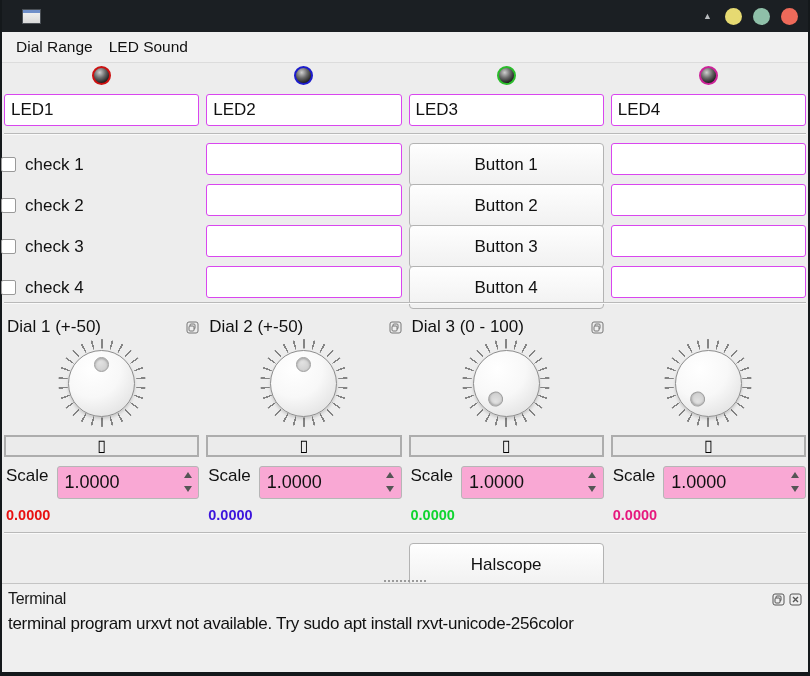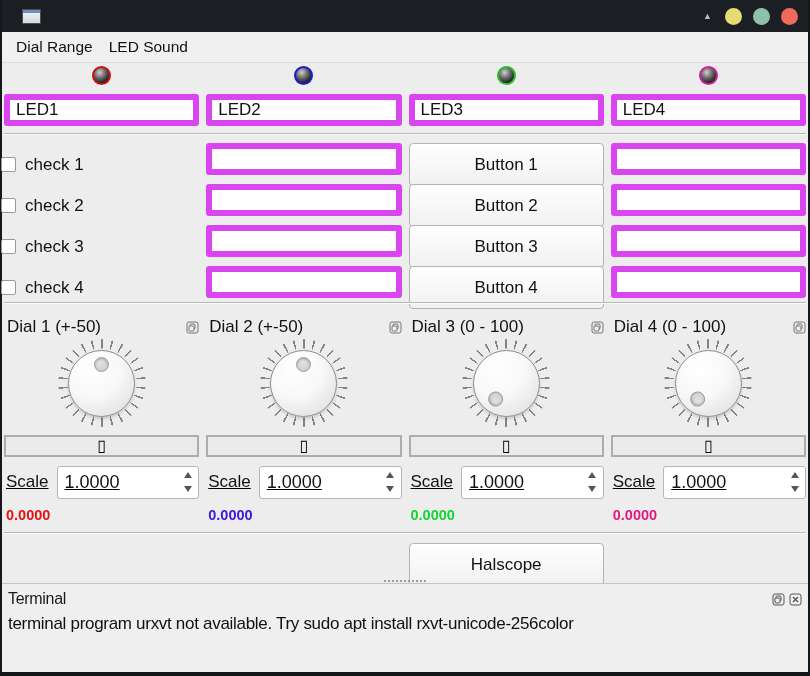--- a/index.html
+++ b/index.html
@@ -23,21 +23,21 @@
   .panel{flex:1;display:flex;flex-direction:column;background:#ededed;padding:0 2px;}
   .row4{display:grid;grid-template-columns:repeat(4,1fr);gap:7px;}
   .hsep{height:0;border-top:1px solid #b9b9b9;border-bottom:1px solid #fafafa;}
 
   
   .led-row{height:24px;flex:0 0 24px;align-items:center;}
   .led-cell{display:flex;justify-content:center;align-items:center;}
   .led{width:15px;height:15px;border-radius:50%;border:2px solid #cc0000;background:radial-gradient(circle at 38% 30%,#cfcfcf 0%,#6a6a6a 40%,#0c0c0c 85%);}
 
   
-  .tfield{box-sizing:border-box;width:100%;height:32px;border:6px solid #d946ef;border-radius:3px;background:#fff;font-family:"Liberation Sans",sans-serif;font-size:17px;color:#111;padding:0 6px;outline:none;}
+  .tfield{box-sizing:border-box;width:100%;height:32px;border:1px solid #d946ef;border-radius:3px;background:#fff;font-family:"Liberation Sans",sans-serif;font-size:17px;color:#111;padding:0 6px;outline:none;}
   .field-row{height:32px;flex:0 0 32px;}
   .led-fields{margin-top:7px;}
   .sep1{margin-top:7px;}
 
   
   .check-row{height:32px;flex:0 0 32px;margin-bottom:9px;}
   .checks-block{margin-top:8px;}
   .check-cell{display:flex;align-items:center;gap:9px;}
   .cb{width:15px;height:15px;box-sizing:border-box;border:1px solid #999;background:#fff;border-radius:2px;margin-left:-3px;flex:0 0 15px;}
   .check-label{font-size:17px;color:#111;}
@@ -58,23 +58,23 @@
   .knob-dot{position:absolute;left:50%;top:6px;width:15px;height:15px;margin-left:-8px;box-sizing:border-box;border-radius:50%;border:1px solid #9d9d9d;background:radial-gradient(circle at 40% 35%,#e2e2e2,#c9c9c9);box-shadow:inset 0 1px 2px rgba(0,0,0,.25);}
   .dial-fields{margin-top:6px;}
 
   
   .prog-row{height:22px;flex:0 0 22px;margin-top:8px;}
   .progress{box-sizing:border-box;height:22px;border:2px solid #adadad;background:#ebebeb;display:flex;align-items:center;justify-content:center;}
   .tofu{font-size:16px;line-height:1;color:#000;}
 
   
   .scale-row{height:34px;flex:0 0 34px;margin-top:8px;align-items:center;}
-  .scale-cell{display:flex;align-items:center;gap:8px;padding-left:2px;text-decoration:underline;}
+  .scale-cell{display:flex;gap:8px;padding-left:2px;}
   .scale-label{font-size:17px;color:#111;}
-  .spinbox{position:relative;flex:1;box-sizing:border-box;height:33px;border:1px solid #b6b6b6;border-radius:3px;background:#ffffff;display:flex;align-items:center;}
+  .spinbox{position:relative;flex:1;box-sizing:border-box;height:33px;border:1px solid #b6b6b6;border-radius:3px;background:#f9a8d4;display:flex;align-items:center;}
   .spin-value{font-size:18px;color:#111;padding-left:7px;}
   .spin-btns{position:absolute;right:3px;top:2px;bottom:2px;width:15px;display:flex;flex-direction:column;justify-content:space-between;}
   .spin-up,.spin-down{height:13px;display:flex;align-items:center;justify-content:center;}
   .arr-up{width:0;height:0;border-left:4px solid transparent;border-right:4px solid transparent;border-bottom:6px solid #555;}
   .arr-down{width:0;height:0;border-left:4px solid transparent;border-right:4px solid transparent;border-top:6px solid #555;}
 
   
   .readout-row{height:20px;flex:0 0 20px;margin-top:6px;align-items:center;}
   .readout{font-size:14.5px;font-weight:bold;padding-left:2px;}
   .sep3{margin-top:7px;}
@@ -204,30 +204,20 @@
       <div class="dial-head-cell">
         <span class="dial-label">Dial 3 (0 - 100)</span>
         <span class="float-icon">
             <svg width="13" height="13" viewBox="0 0 13 13">
               <rect x="1" y="1" width="11" height="11" rx="2" fill="none" stroke="#777"></rect>
               <rect x="4" y="3" width="5" height="5" rx="1" fill="none" stroke="#777"></rect>
               <rect x="3" y="5" width="5" height="5" rx="1" fill="#efefef" stroke="#777"></rect>
             </svg>
           </span>
       </div>
-      <div class="dial-head-cell">
-        <span class="dial-label">Dial 4 (0 - 100)</span>
-        <span class="float-icon">
-            <svg width="13" height="13" viewBox="0 0 13 13">
-              <rect x="1" y="1" width="11" height="11" rx="2" fill="none" stroke="#777"></rect>
-              <rect x="4" y="3" width="5" height="5" rx="1" fill="none" stroke="#777"></rect>
-              <rect x="3" y="5" width="5" height="5" rx="1" fill="#efefef" stroke="#777"></rect>
-            </svg>
-          </span>
-      </div>
     </div>
 
     <div class="row4 knob-row">
       <div class="knob-cell">
         <div class="knob-wrap">
           <div class="ticks"></div>
           <div class="knob">
               <div class="knob-arm" style="transform: rotate(0deg);">
                 <div class="knob-dot"></div>
               </div>

